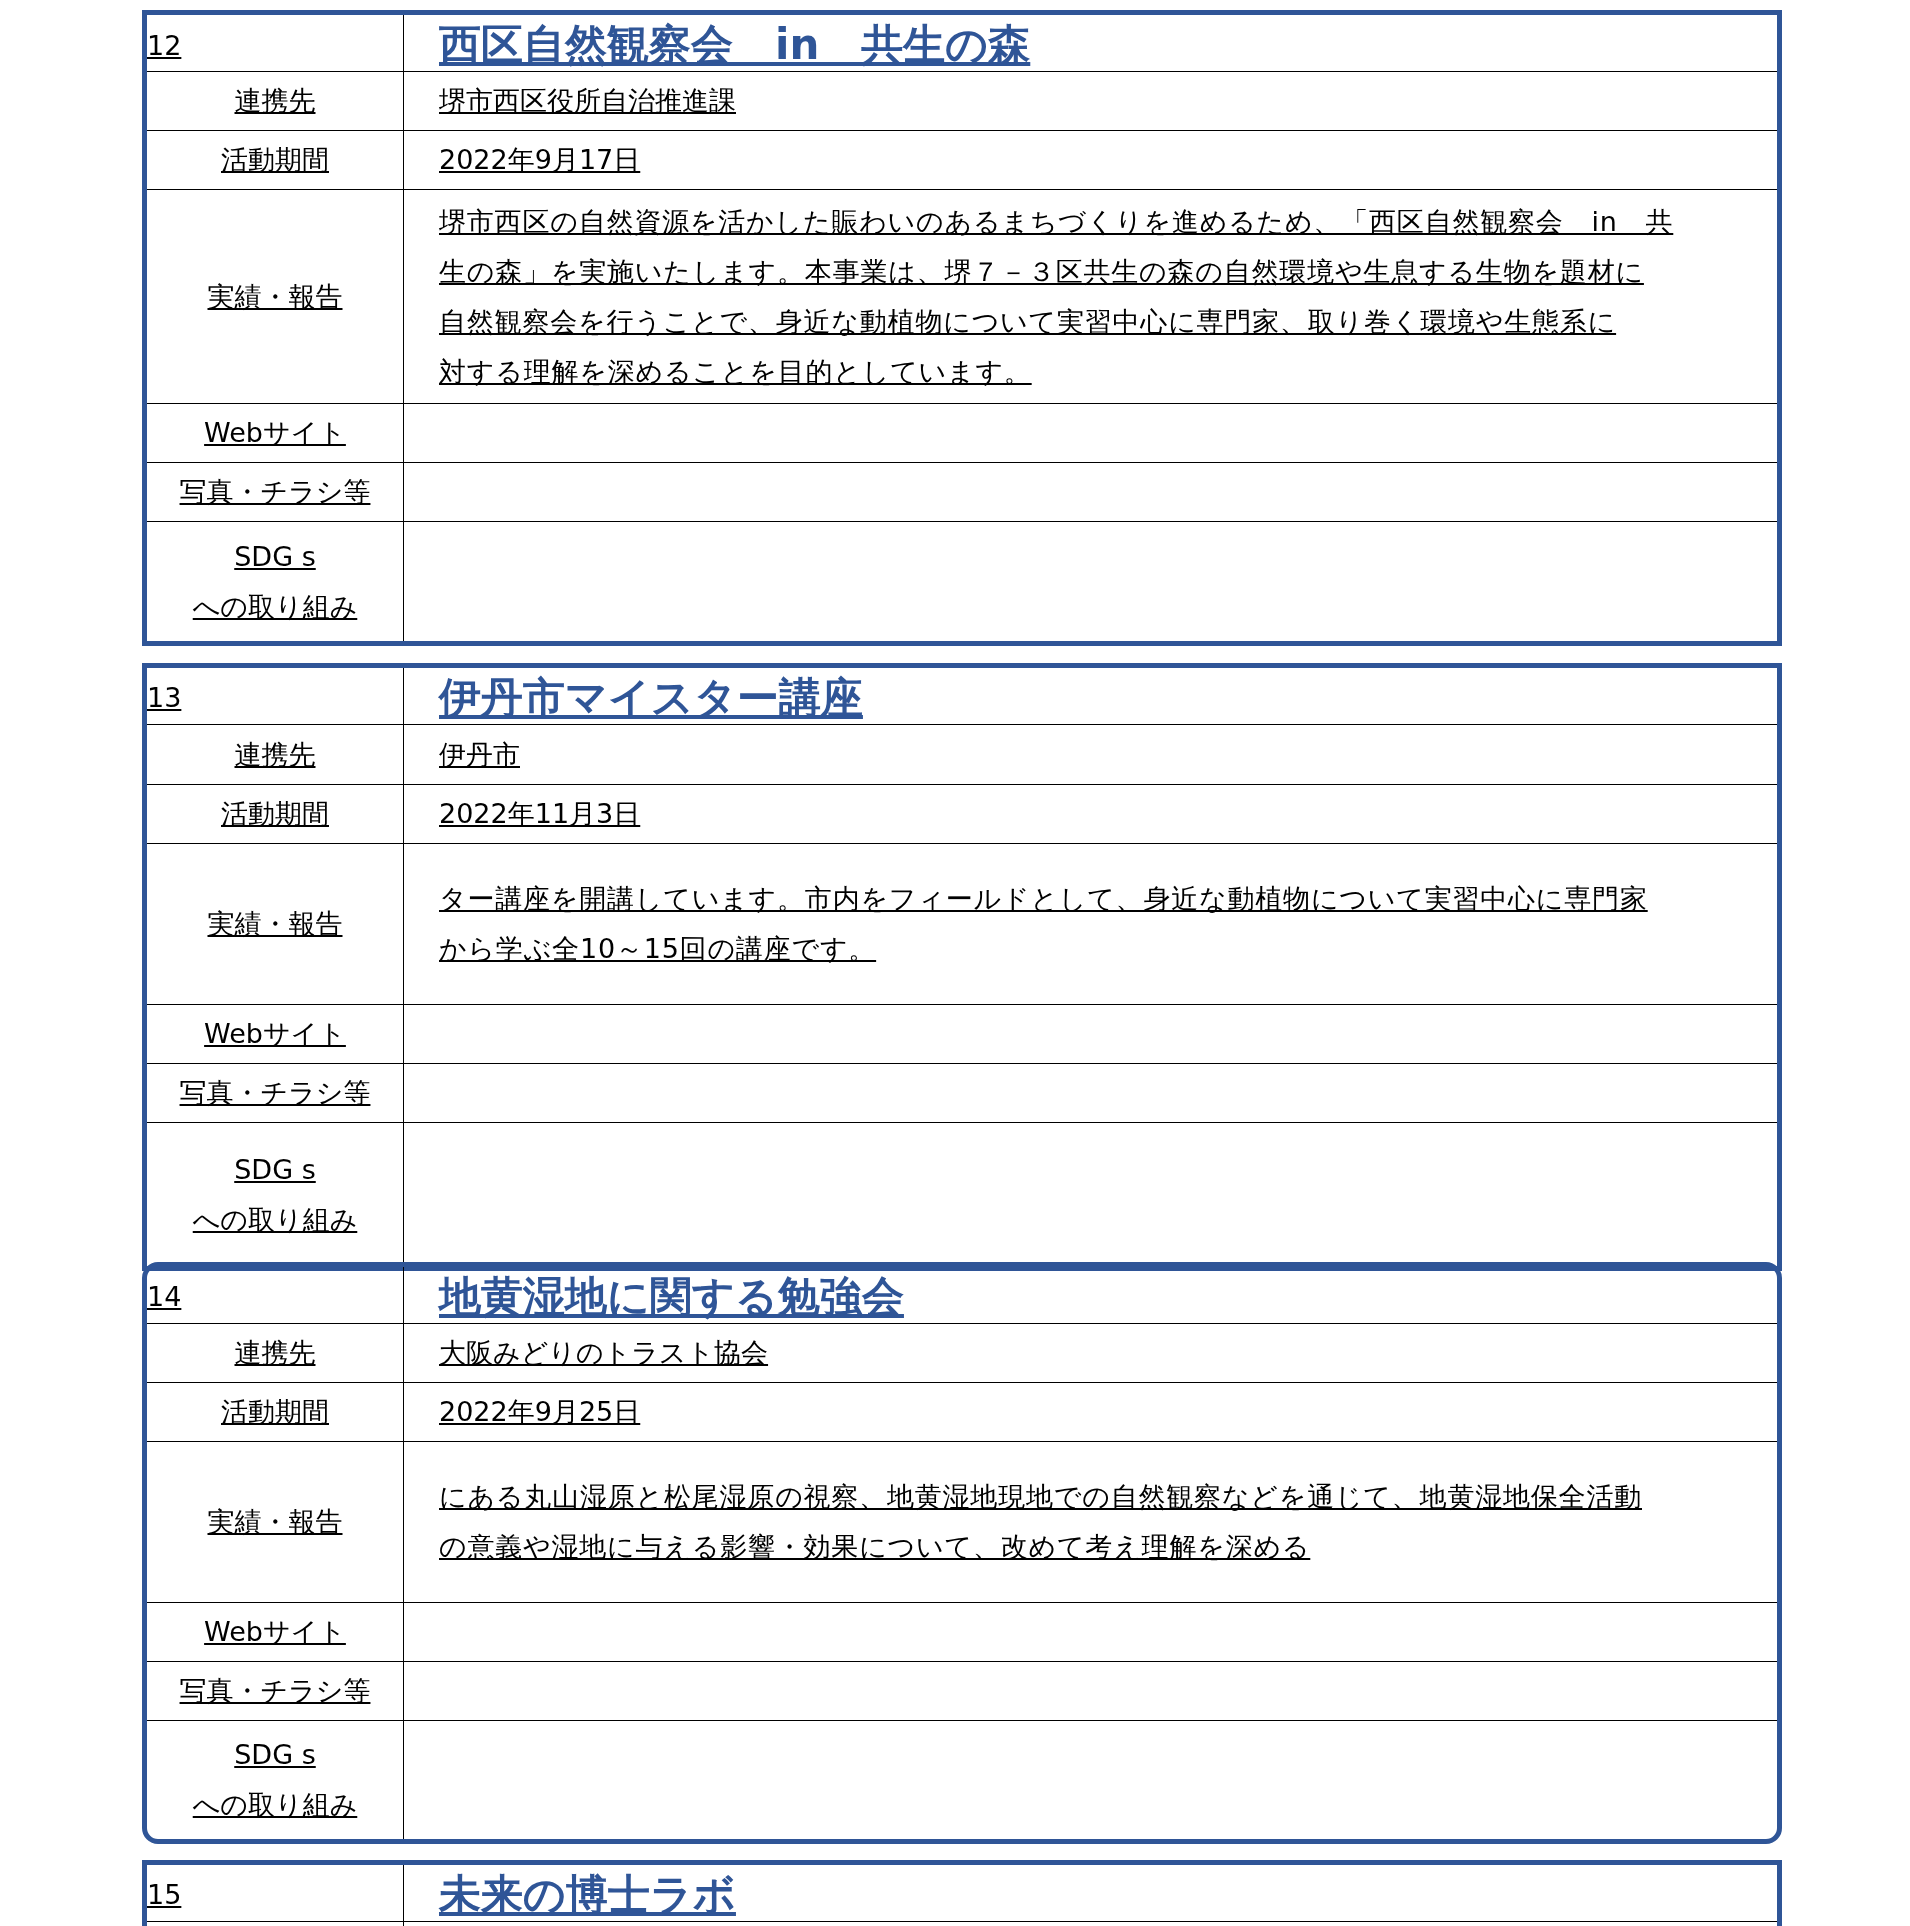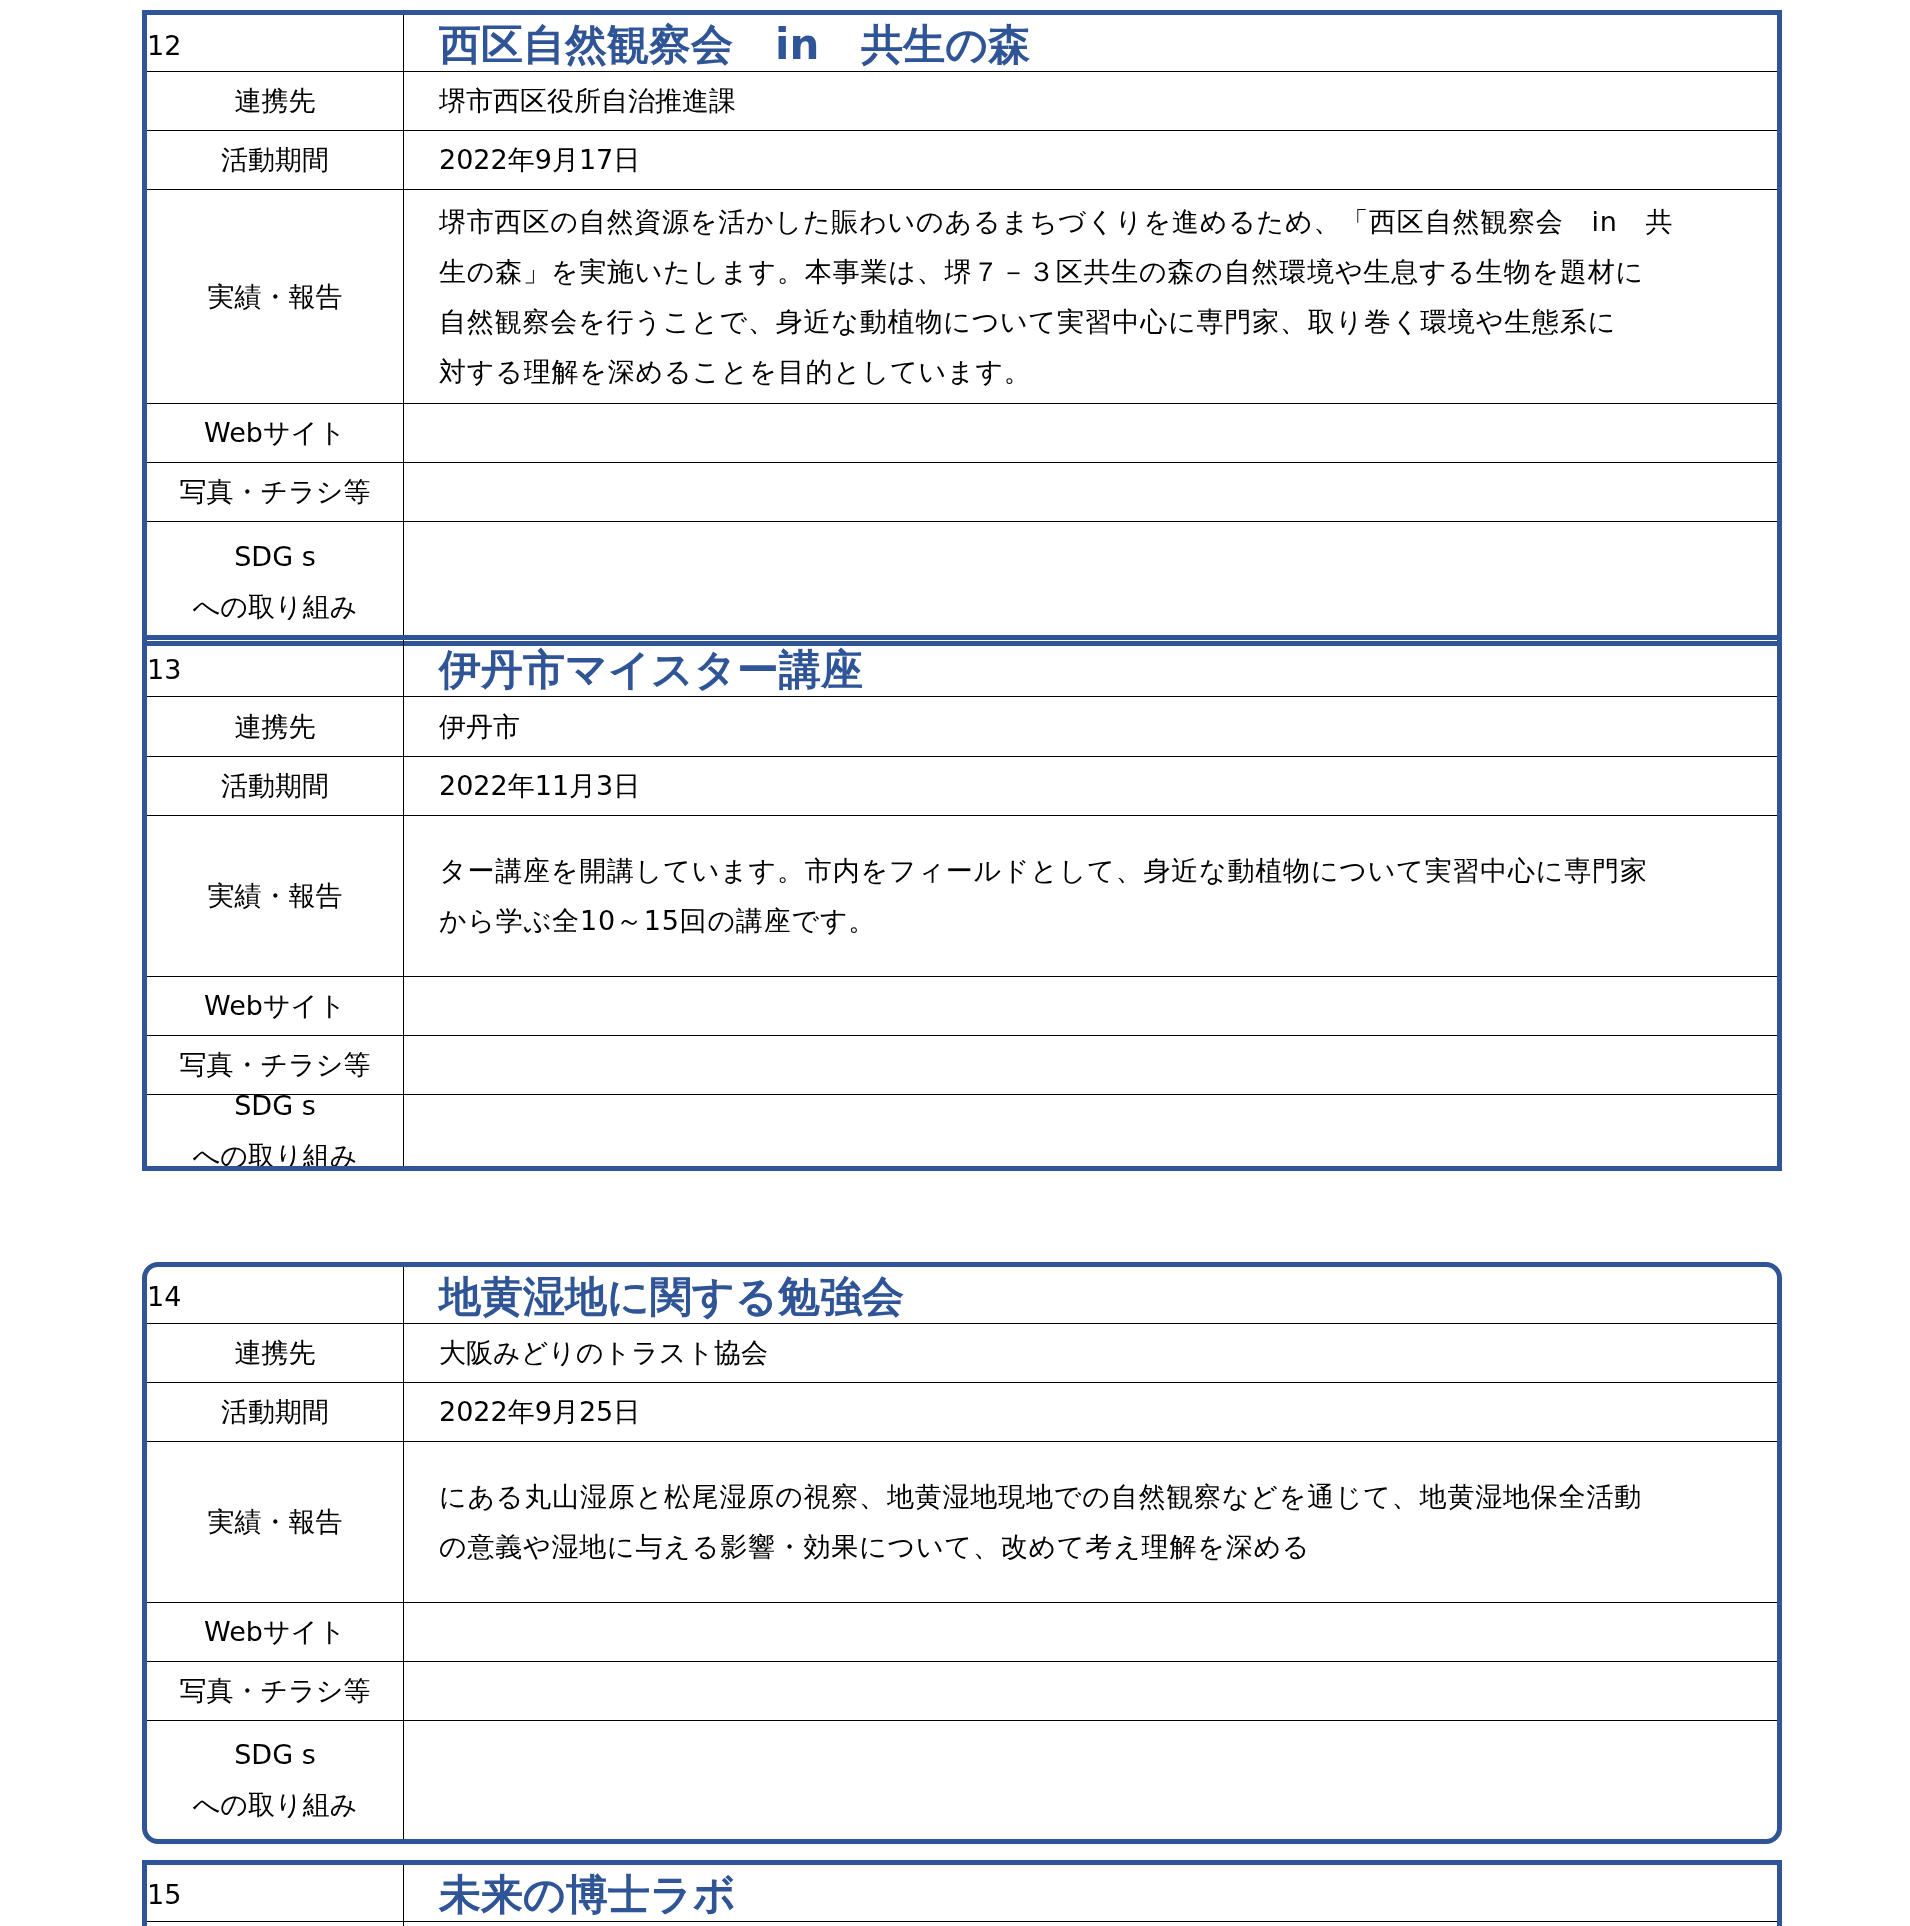--- a/index.html
+++ b/index.html
@@ -16,20 +16,21 @@
     border: 5.4px solid #2F5597;
     display: grid;
     grid-template-columns: 257px 1fr;
   }
   .cell {
     box-sizing: border-box;
     display: flex;
     align-items: center;
     border-bottom: 1.2px solid #000000;
     overflow: hidden;
+    text-decoration: underline;
   }
   .cell.last { border-bottom: none; }
   .label {
     border-right: 1.2px solid #000000;
     justify-content: center;
     text-align: center;
     font-size: 27px;
     line-height: 50px;
     flex-direction: column;
   }
@@ -79,21 +80,21 @@
   <div class="cell value"></div>
   <div class="cell label">写真・チラシ等</div>
   <div class="cell value"></div>
   <div class="cell label sdg-label last">
     <span>SDG s</span>
     <span>への取り組み</span>
   </div>
   <div class="cell value last"></div>
 </div>
 
-<div class="block" style="top:635px; height:536px; grid-template-rows:57px 60px 59px 161px 59px 59px 1fr;">
+<div class="block" style="top:663px; height:608px; grid-template-rows:57px 60px 59px 161px 59px 59px 1fr;">
   <div class="cell label num-cell">
     <span class="num">13</span>
   </div>
   <div class="cell value title">
     <span>伊丹市マイスター講座</span>
   </div>
   <div class="cell label">連携先</div>
   <div class="cell value">伊丹市</div>
   <div class="cell label">活動期間</div>
   <div class="cell value">2022年11月3日</div>

